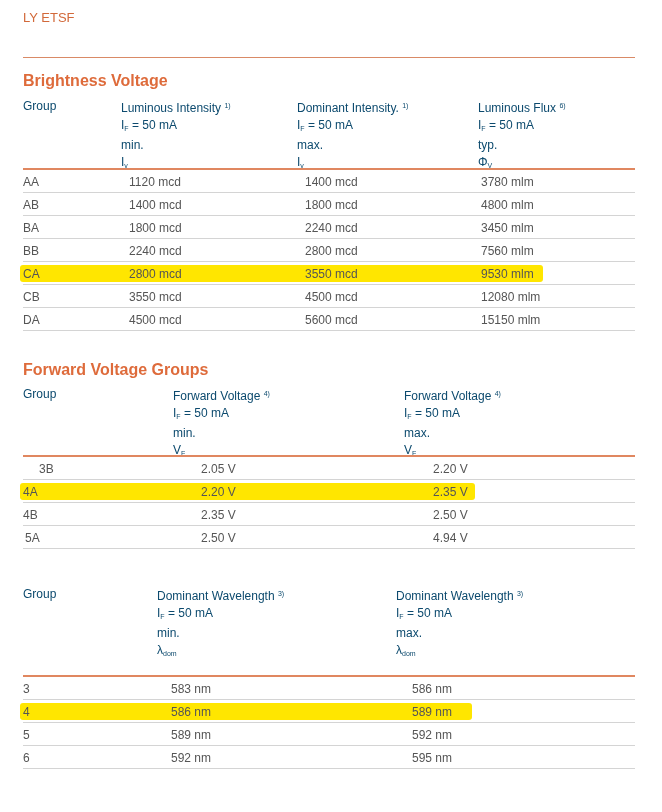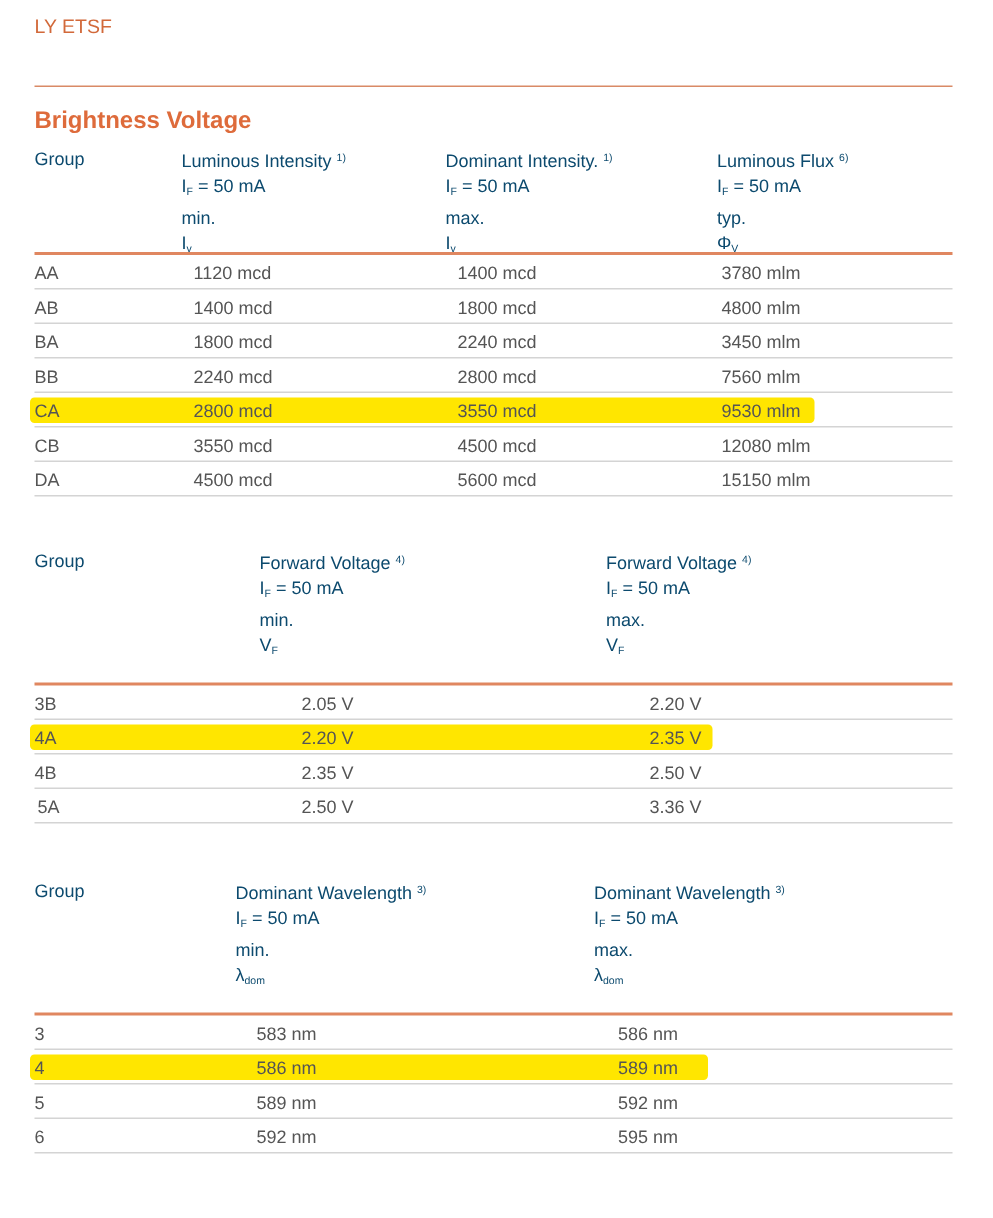--- a/index.html
+++ b/index.html
@@ -99,57 +99,58 @@
       <div class="row">
         <div class="cell" style="left: 0px;">DA</div>
         <div class="cell" style="left: 106px;">4500 mcd</div>
         <div class="cell" style="left: 282px;">5600 mcd</div>
         <div class="cell" style="left: 458px;">15150 mlm</div>
       </div>
     </div>
 </div>
 
 <div class="section" style="top:360px;">
+  <h2 class="section-title">Forward Voltage Groups</h2>
   <div class="hdr" style="top:6px;height:66px;">
     <div class="col" style="left:0;">Group</div>
     <div class="col hcol" style="left:150px;">
         <div><span>Forward Voltage </span><sup class="s">4)</sup></div>
         <div><span>I</span><sub class="s">F</sub><span> = 50 mA</span></div>
         <div>min.</div>
         <div><span>V</span><sub class="s">F</sub></div>
       </div>
     <div class="col hcol" style="left:381px;">
         <div><span>Forward Voltage </span><sup class="s">4)</sup></div>
         <div><span>I</span><sub class="s">F</sub><span> = 50 mA</span></div>
         <div>max.</div>
         <div><span>V</span><sub class="s">F</sub></div>
       </div>
   </div>
   <div class="hdr-rule" style="top:95px;"></div>
   <div class="rows" style="top:97px;">
       <div class="row">
-        <div class="cell" style="left: 0px;">3B</div>
+        <div class="cell" style="left: 16px;">3B</div>
         <div class="cell" style="left: 178px;">2.05 V</div>
         <div class="cell" style="left: 410px;">2.20 V</div>
       </div>
       <div class="row">
         <div class="hl" style="left: -3px; width: 455px; background: rgb(255, 230, 0);"></div>
         <div class="cell" style="left: 0px;">4A</div>
         <div class="cell" style="left: 178px;">2.20 V</div>
         <div class="cell" style="left: 410px;">2.35 V</div>
       </div>
       <div class="row">
         <div class="cell" style="left: 0px;">4B</div>
         <div class="cell" style="left: 178px;">2.35 V</div>
         <div class="cell" style="left: 410px;">2.50 V</div>
       </div>
       <div class="row">
         <div class="cell" style="left: 2px;">5A</div>
         <div class="cell" style="left: 178px;">2.50 V</div>
-        <div class="cell" style="left: 410px;">3.36 V</div>
+        <div class="cell" style="left: 410px;">4.94 V</div>
       </div>
     </div>
 </div>
 
 <div class="section" style="top:580px;">
   <div class="hdr" style="top:6px;height:66px;">
     <div class="col" style="left:0;">Group</div>
     <div class="col hcol" style="left:134px;">
         <div><span>Dominant Wavelength </span><sup class="s">3)</sup></div>
         <div><span>I</span><sub class="s">F</sub><span> = 50 mA</span></div>

